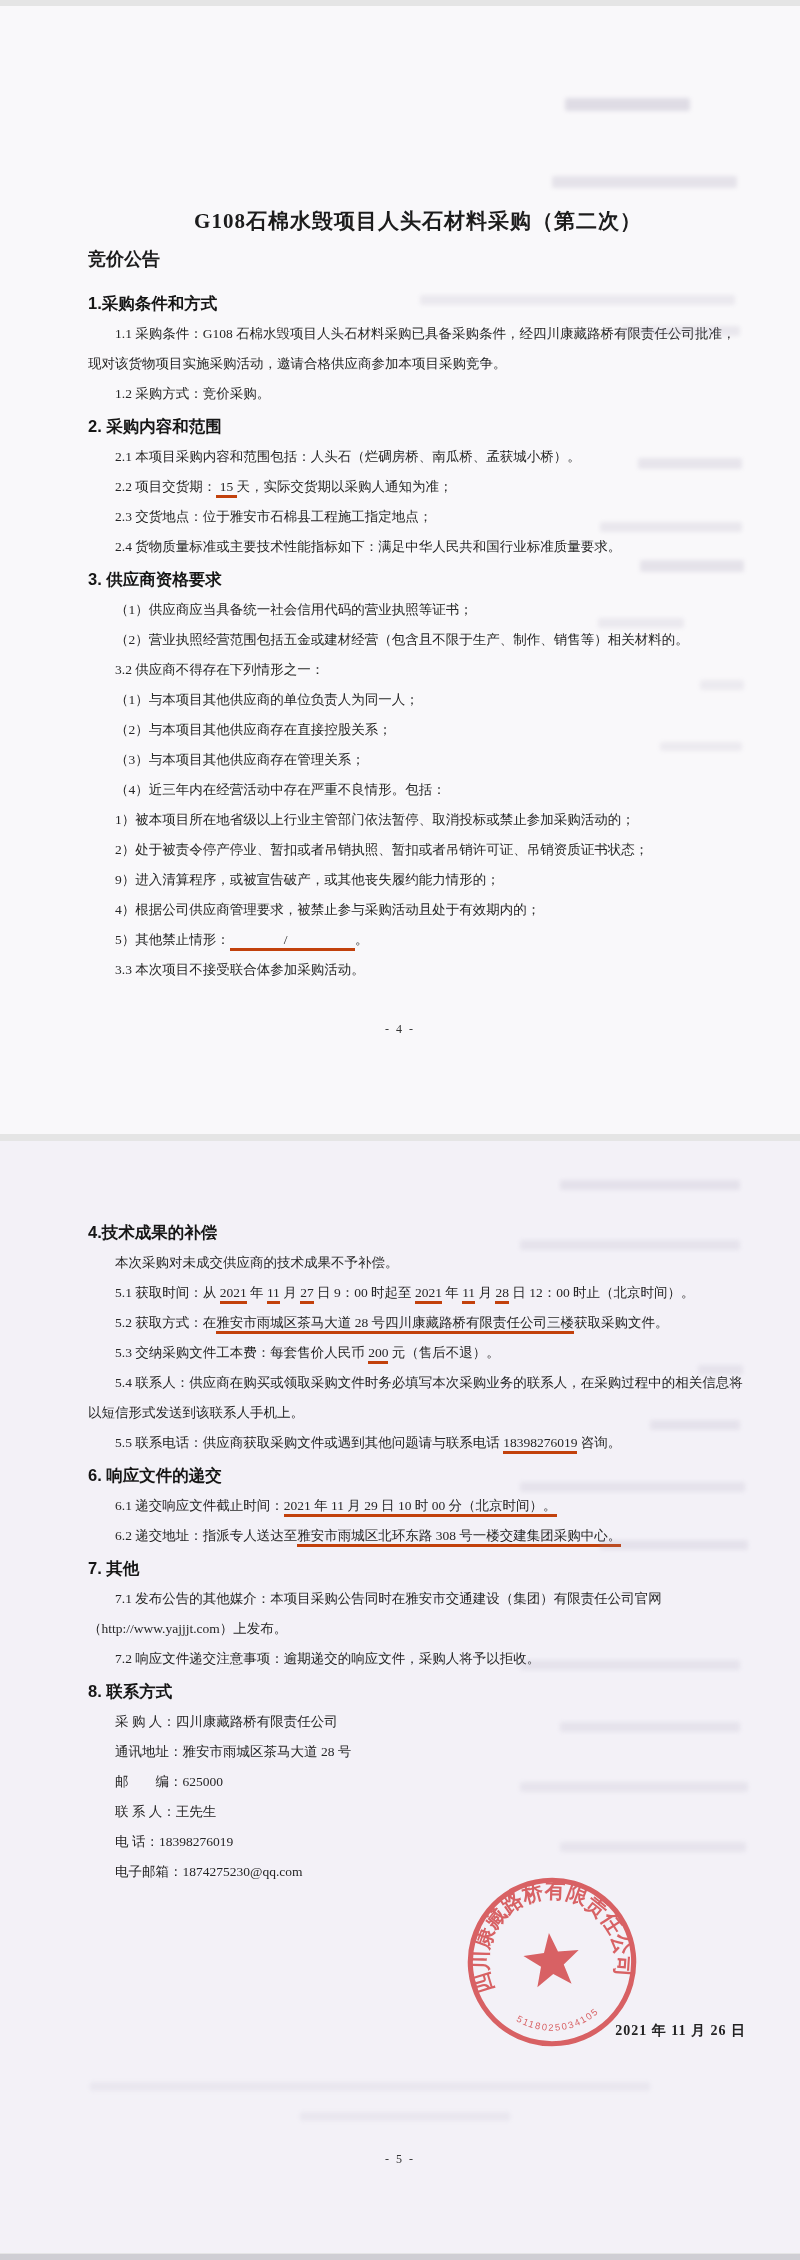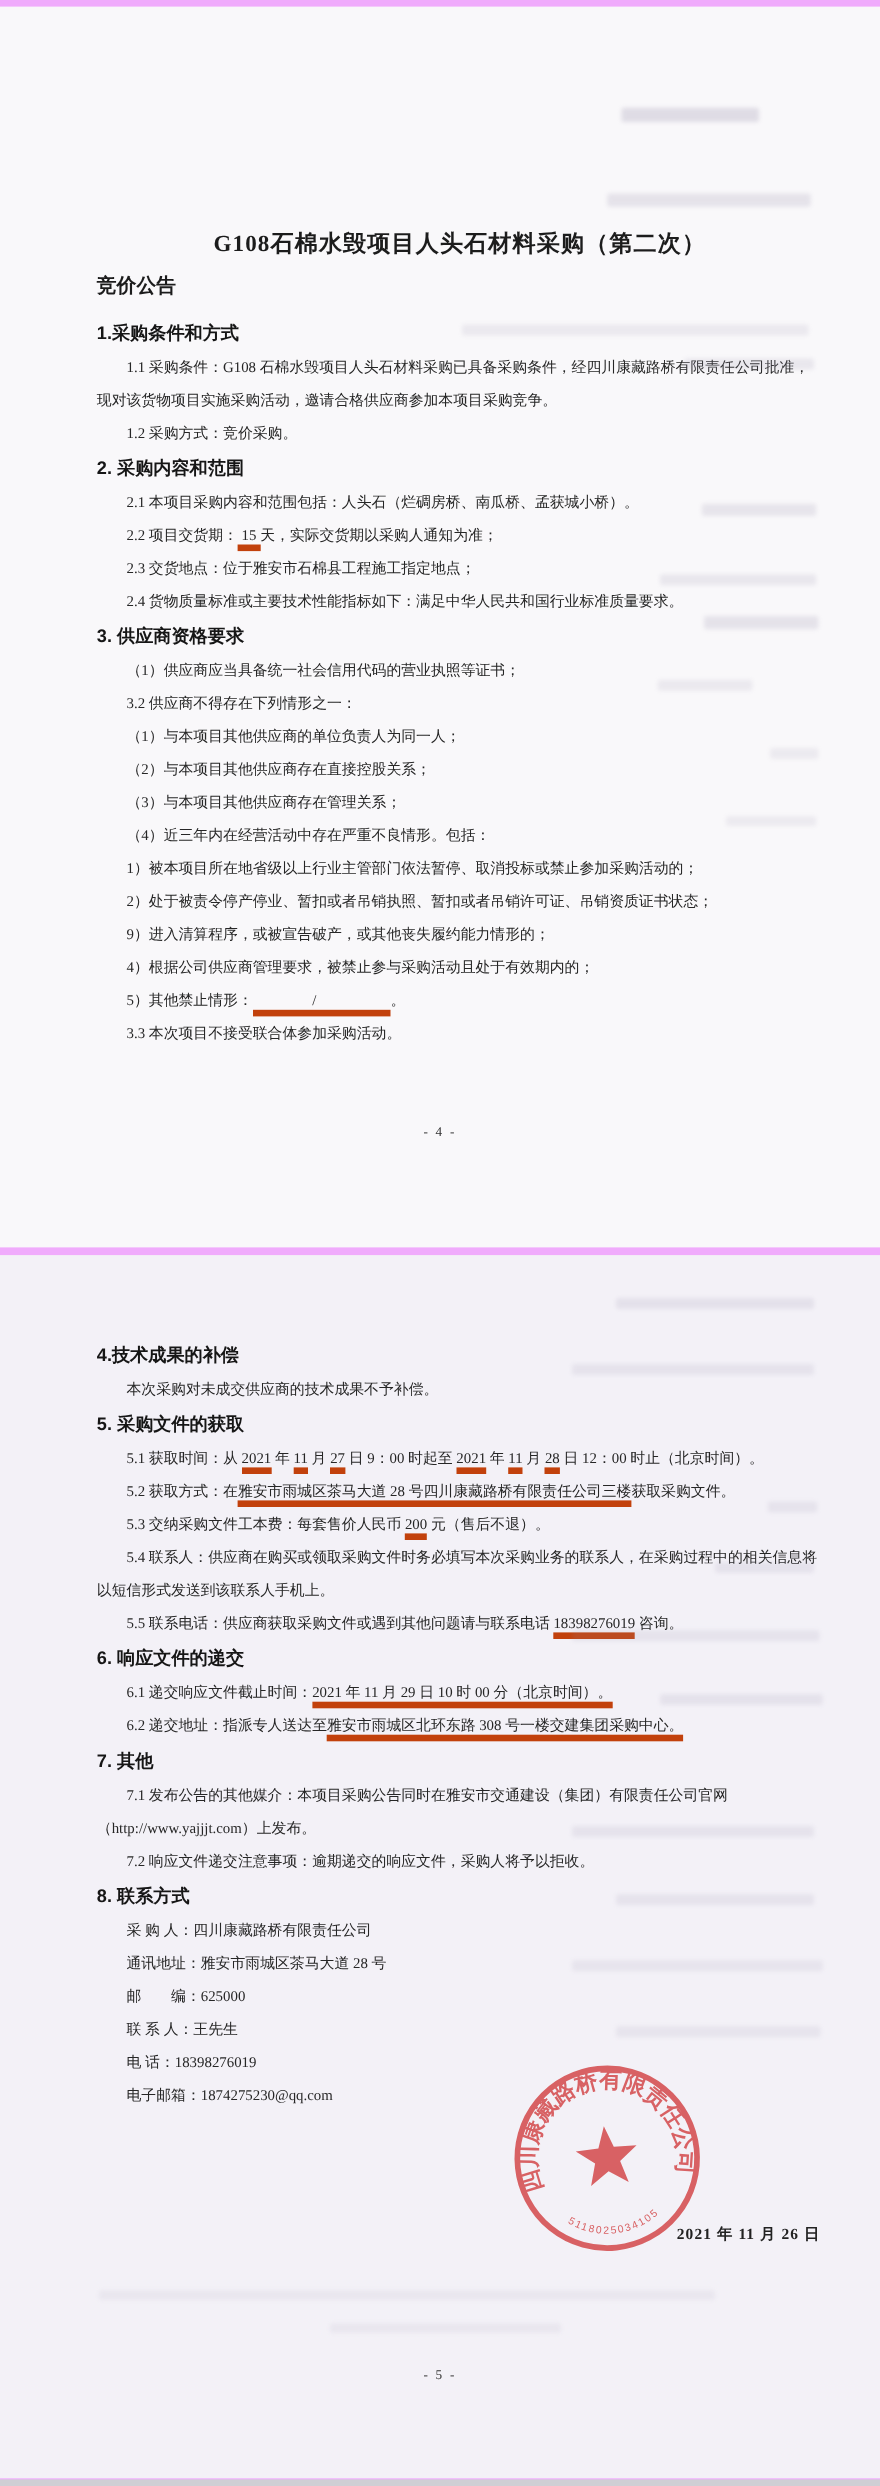--- a/index.html
+++ b/index.html
@@ -1,18 +1,18 @@
 <!DOCTYPE html>
 <html><head>
 <meta charset="utf-8">
 <style>
   html,body { margin:0; padding:0; }
   .canvas {
     position:relative; width:800px; height:2260px;
-    background:#f0abfc; overflow:hidden;
+    background:#e5e5e5; overflow:hidden;
     font-family:"Liberation Serif","DejaVu Serif",serif;
   }
   .page { position:absolute; left:0; width:800px; }
   .page-1 { top:6px;    height:1128px; background:#f9f8fa; }
   .page-2 { top:1141px; height:1112px; background:#f3f1f7; }
   .bottom-edge { position:absolute; left:0; bottom:0; width:800px; height:6px; background:#cfced4; }
 
   .content { position:relative; margin:0 52px 0 88px; color:#242424; }
   .page-1 .content { padding-top:200px; }
   .page-2 .content { padding-top:74px; }
@@ -27,21 +27,21 @@
   }
   .sec-heading {
     font-family:"Liberation Sans","DejaVu Sans",sans-serif;
     font-weight:bold; font-size:16.5px; line-height:31px;
     margin:2px 0 0 0; color:#161616;
   }
   .para {
     margin:0; font-size:13.5px; line-height:30px;
     text-indent:2em; color:#262626;
   }
-  .para .u { border-bottom:6px solid #c2410c; padding-bottom:1px; }
+  .para .u { border-bottom:3px solid #c2410c; padding-bottom:1px; }
 
   .page-num {
     position:absolute; left:0; width:800px; text-align:center;
     font-size:12px; color:#333; letter-spacing:2px;
   }
   .page-num-1 { top:1022px; }
   .page-num-2 { top:2152px; }
 
   .doc-date {
     position:absolute; top:2022px; right:54px;
@@ -71,41 +71,41 @@
           <h2 class="sec-heading"><span>1.采购条件和方式</span></h2>
           <p class="para"><span>1.1 采购条件：G108 石棉水毁项目人头石材料采购已具备采购条件，经四川康藏路桥有限责任公司批准，现对该货物项目实施采购活动，邀请合格供应商参加本项目采购竞争。</span></p>
           <p class="para"><span>1.2 采购方式：竞价采购。</span></p>
           <h2 class="sec-heading"><span>2. 采购内容和范围</span></h2>
           <p class="para"><span>2.1 本项目采购内容和范围包括：人头石（烂碉房桥、南瓜桥、孟获城小桥）。</span></p>
           <p class="para"><span>2.2 项目交货期：</span><span class="u"> 15 </span><span>天，实际交货期以采购人通知为准；</span></p>
           <p class="para"><span>2.3 交货地点：位于雅安市石棉县工程施工指定地点；</span></p>
           <p class="para"><span>2.4 货物质量标准或主要技术性能指标如下：满足中华人民共和国行业标准质量要求。</span></p>
           <h2 class="sec-heading"><span>3.  供应商资格要求</span></h2>
           <p class="para"><span>（1）供应商应当具备统一社会信用代码的营业执照等证书；</span></p>
+          <p class="para"><span>（2）营业执照经营范围包括五金或建材经营（包含且不限于生产、制作、销售等）相关材料的。</span></p>
           <p class="para"><span>3.2 供应商不得存在下列情形之一：</span></p>
           <p class="para"><span>（1）与本项目其他供应商的单位负责人为同一人；</span></p>
           <p class="para"><span>（2）与本项目其他供应商存在直接控股关系；</span></p>
           <p class="para"><span>（3）与本项目其他供应商存在管理关系；</span></p>
           <p class="para"><span>（4）近三年内在经营活动中存在严重不良情形。包括：</span></p>
           <p class="para"><span>1）被本项目所在地省级以上行业主管部门依法暂停、取消投标或禁止参加采购活动的；</span></p>
           <p class="para"><span>2）处于被责令停产停业、暂扣或者吊销执照、暂扣或者吊销许可证、吊销资质证书状态；</span></p>
           <p class="para"><span>9）进入清算程序，或被宣告破产，或其他丧失履约能力情形的；</span></p>
           <p class="para"><span>4）根据公司供应商管理要求，被禁止参与采购活动且处于有效期内的；</span></p>
           <p class="para"><span>5）其他禁止情形：</span><span class="u">　　　　/　　　　　</span><span>。</span></p>
           <p class="para"><span>3.3  本次项目不接受联合体参加采购活动。</span></p>
         </div>
     </div>
   </div>
 
   <div class="page page-2">
     <div class="content">
       <div>
           <h2 class="sec-heading"><span>4.技术成果的补偿</span></h2>
           <p class="para"><span>本次采购对未成交供应商的技术成果不予补偿。</span></p>
-          <h2 class="sec-heading"><span>5.  采购文件的获取</span></h2>
           <p class="para"><span>5.1 获取时间：从 </span><span class="u">2021</span><span> 年 </span><span class="u">11</span><span> 月 </span><span class="u">27</span><span> 日 9：00 时起至 </span><span class="u">2021</span><span> 年 </span><span class="u">11</span><span> 月 </span><span class="u">28</span><span> 日 12：00 时止（北京时间）。</span></p>
           <p class="para"><span>5.2 获取方式：在</span><span class="u">雅安市雨城区茶马大道 28 号四川康藏路桥有限责任公司三楼</span><span>获取采购文件。</span></p>
           <p class="para"><span>5.3 交纳采购文件工本费：每套售价人民币 </span><span class="u">200</span><span> 元（售后不退）。</span></p>
           <p class="para"><span>5.4 联系人：供应商在购买或领取采购文件时务必填写本次采购业务的联系人，在采购过程中的相关信息将以短信形式发送到该联系人手机上。</span></p>
           <p class="para"><span>5.5 联系电话：供应商获取采购文件或遇到其他问题请与联系电话 </span><span class="u">18398276019</span><span> 咨询。</span></p>
           <h2 class="sec-heading"><span>6.  响应文件的递交</span></h2>
           <p class="para"><span>6.1 递交响应文件截止时间：</span><span class="u">2021 年 11 月 29 日 10 时 00 分（北京时间）。</span></p>
           <p class="para"><span>6.2 递交地址：指派专人送达至</span><span class="u">雅安市雨城区北环东路 308 号一楼交建集团采购中心。</span></p>
           <h2 class="sec-heading"><span>7.  其他</span></h2>
           <p class="para"><span>7.1 发布公告的其他媒介：本项目采购公告同时在雅安市交通建设（集团）有限责任公司官网（http://www.yajjjt.com）上发布。</span></p>

